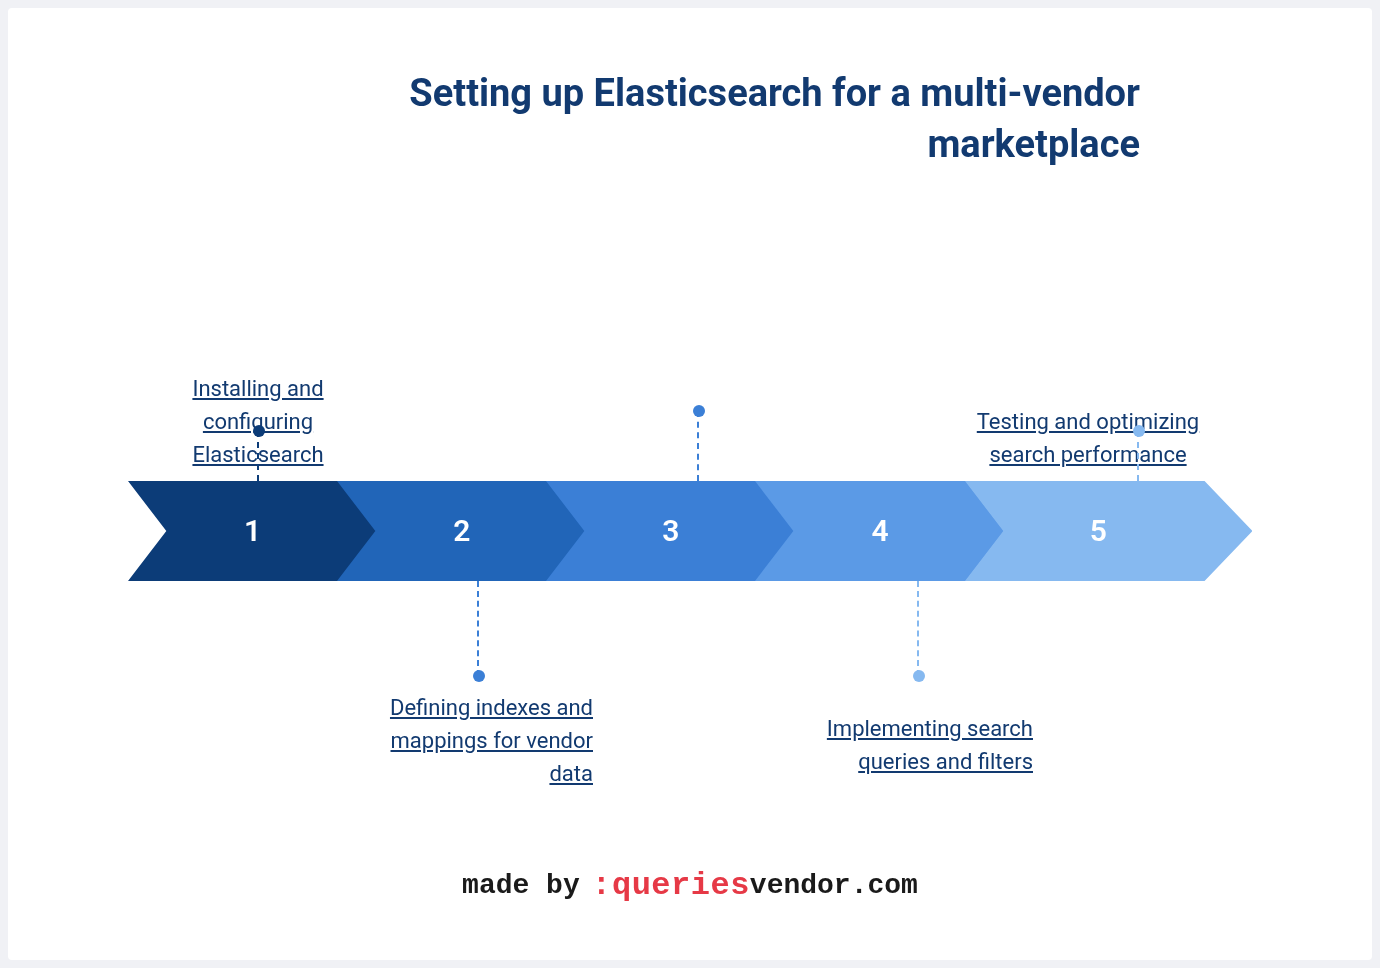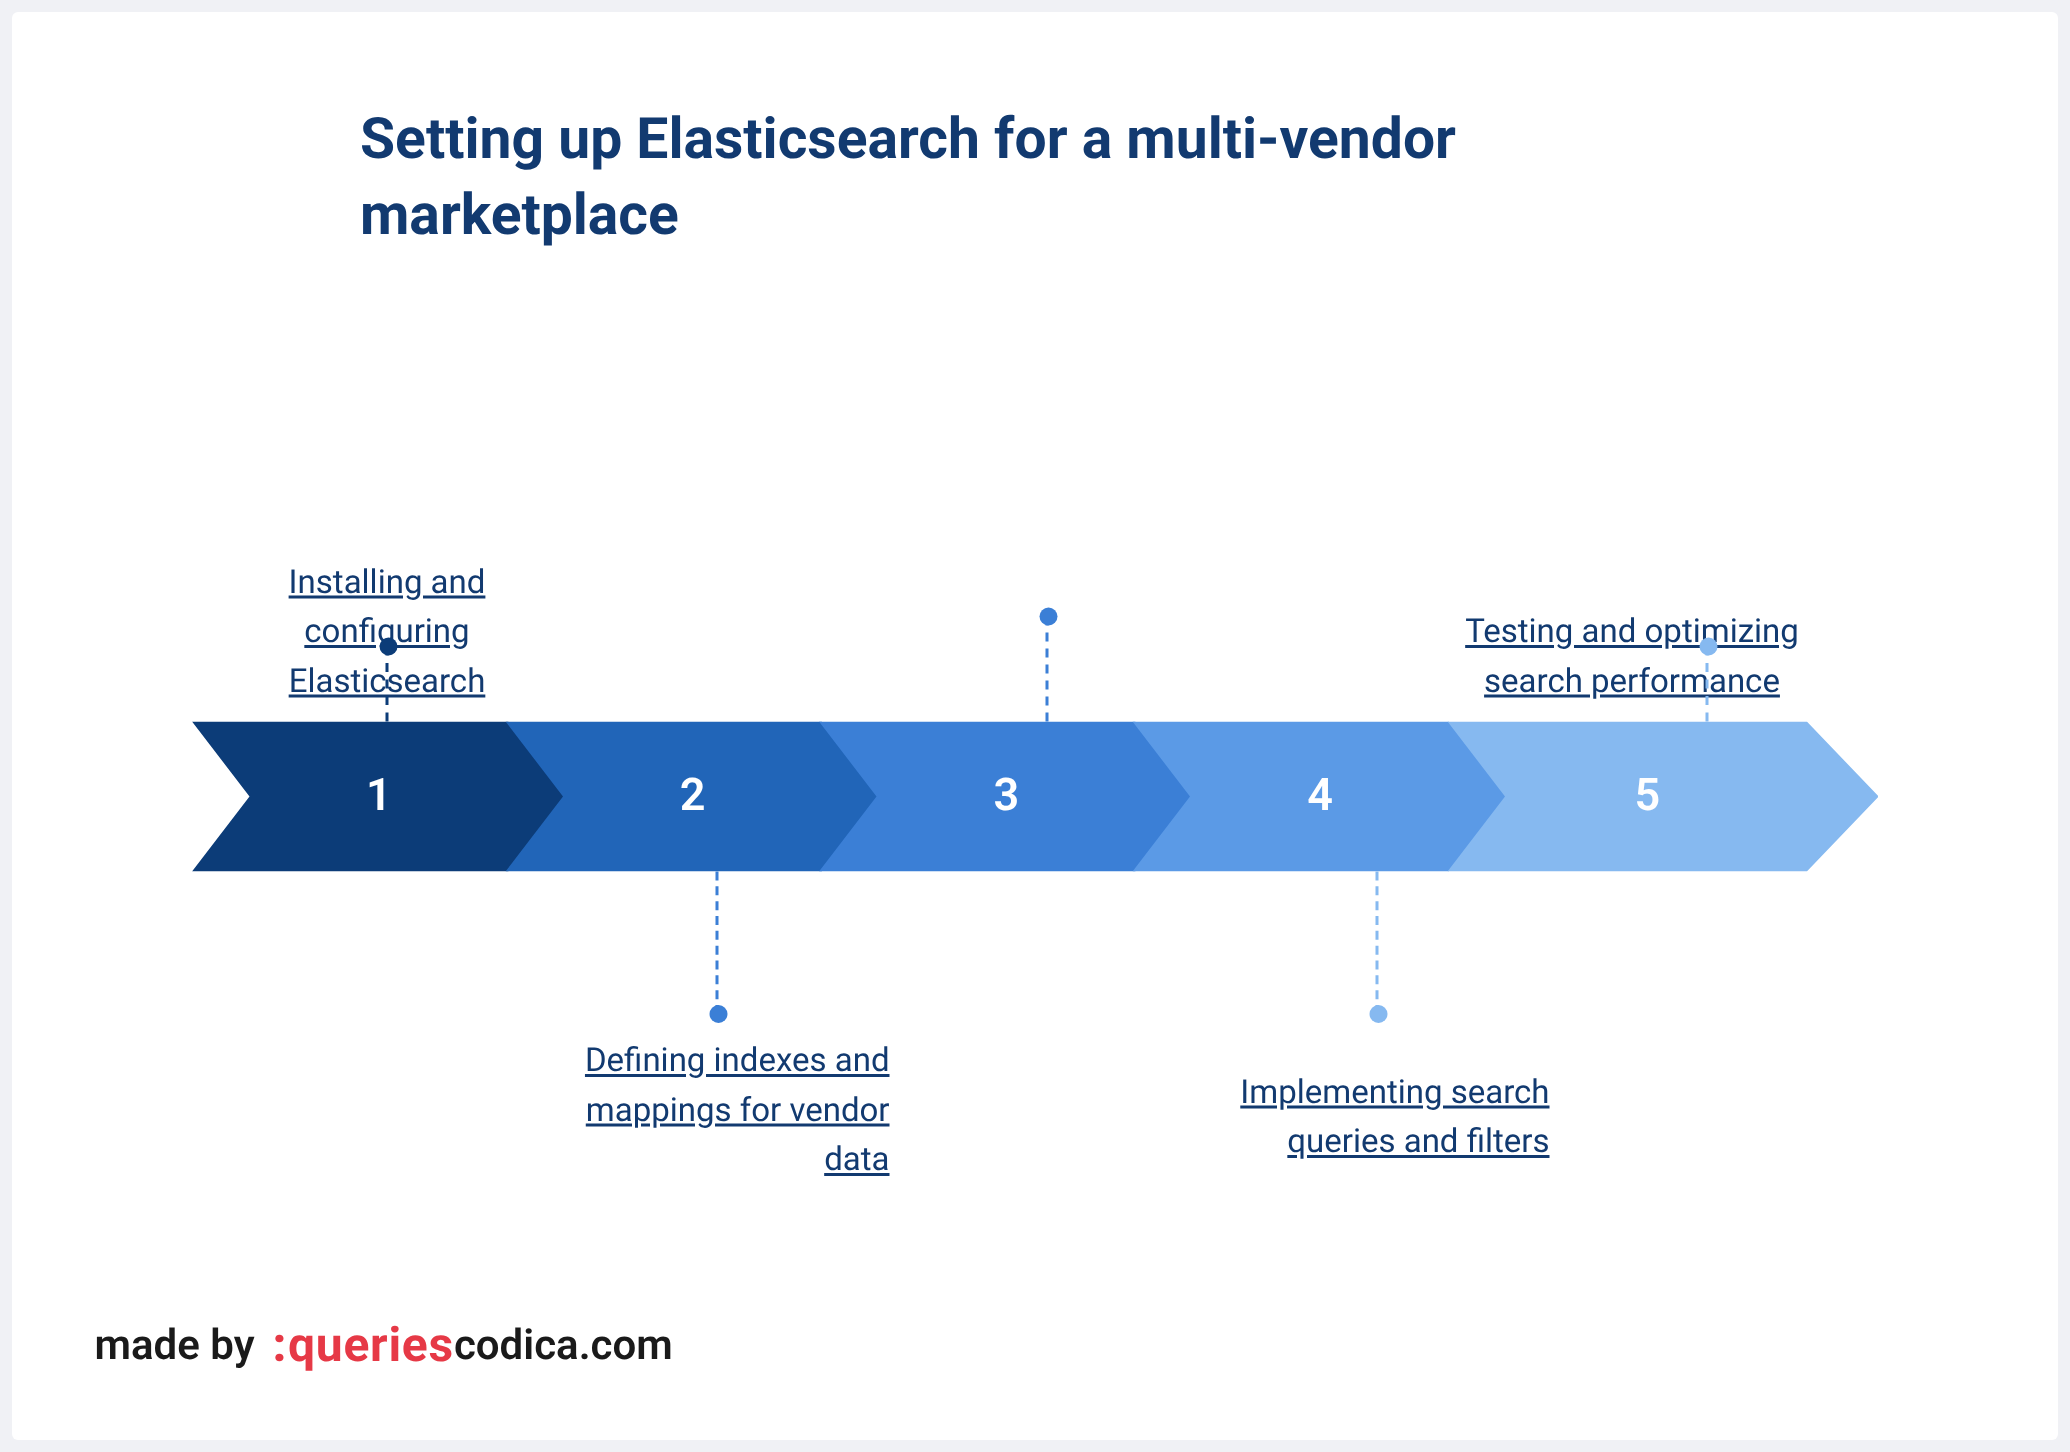--- a/index.html
+++ b/index.html
@@ -19,21 +19,21 @@
       width: 100%;
       height: 100%;
       border-radius: 4px;
       position: relative;
       padding: 60px 50px;
     }
     .title {
       color: #123a70;
       font-size: 38px;
       font-weight: 700;
-      text-align: left;
+      text-align: right;
       line-height: 1.35;
       max-width: 900px;
       margin: 0 auto 90px auto;
     }
     .diagram {
       position: relative;
       width: 100%;
       height: 520px;
     }
     .arrow-row {
@@ -96,26 +96,27 @@
       transform: translateX(-50%);
     }
     .connector.top .connector-dot {
       top: -6px;
     }
     .connector.bottom .connector-dot {
       bottom: -6px;
     }
     .footer {
       position: absolute;
-      bottom: 45px;
+      bottom: 56px;
       left: 55px;
       right: 55px;
       display: flex;
-      justify-content: flex-start;
+      justify-content: center;
       align-items: center;
+      font-family: Liberation Mono, monospace;
     }
     .footer-left {
       display: flex;
       align-items: center;
       gap: 12px;
     }
     .made-by {
       color: #1a1a1a;
       font-size: 28px;
       font-weight: 600;
@@ -208,15 +209,15 @@
   </div>
 
   <div class="footer">
     <div class="footer-left">
       <span class="made-by">made by</span>
       <span class="logo">
         <span class="logo-colon">:</span>
           <span class="logo-name">queries</span>
       </span>
     </div>
-    <div class="footer-right">codica.com</div>
+    <div class="footer-right">vendor.com</div>
   </div>
 </div>
 
 </body></html>

